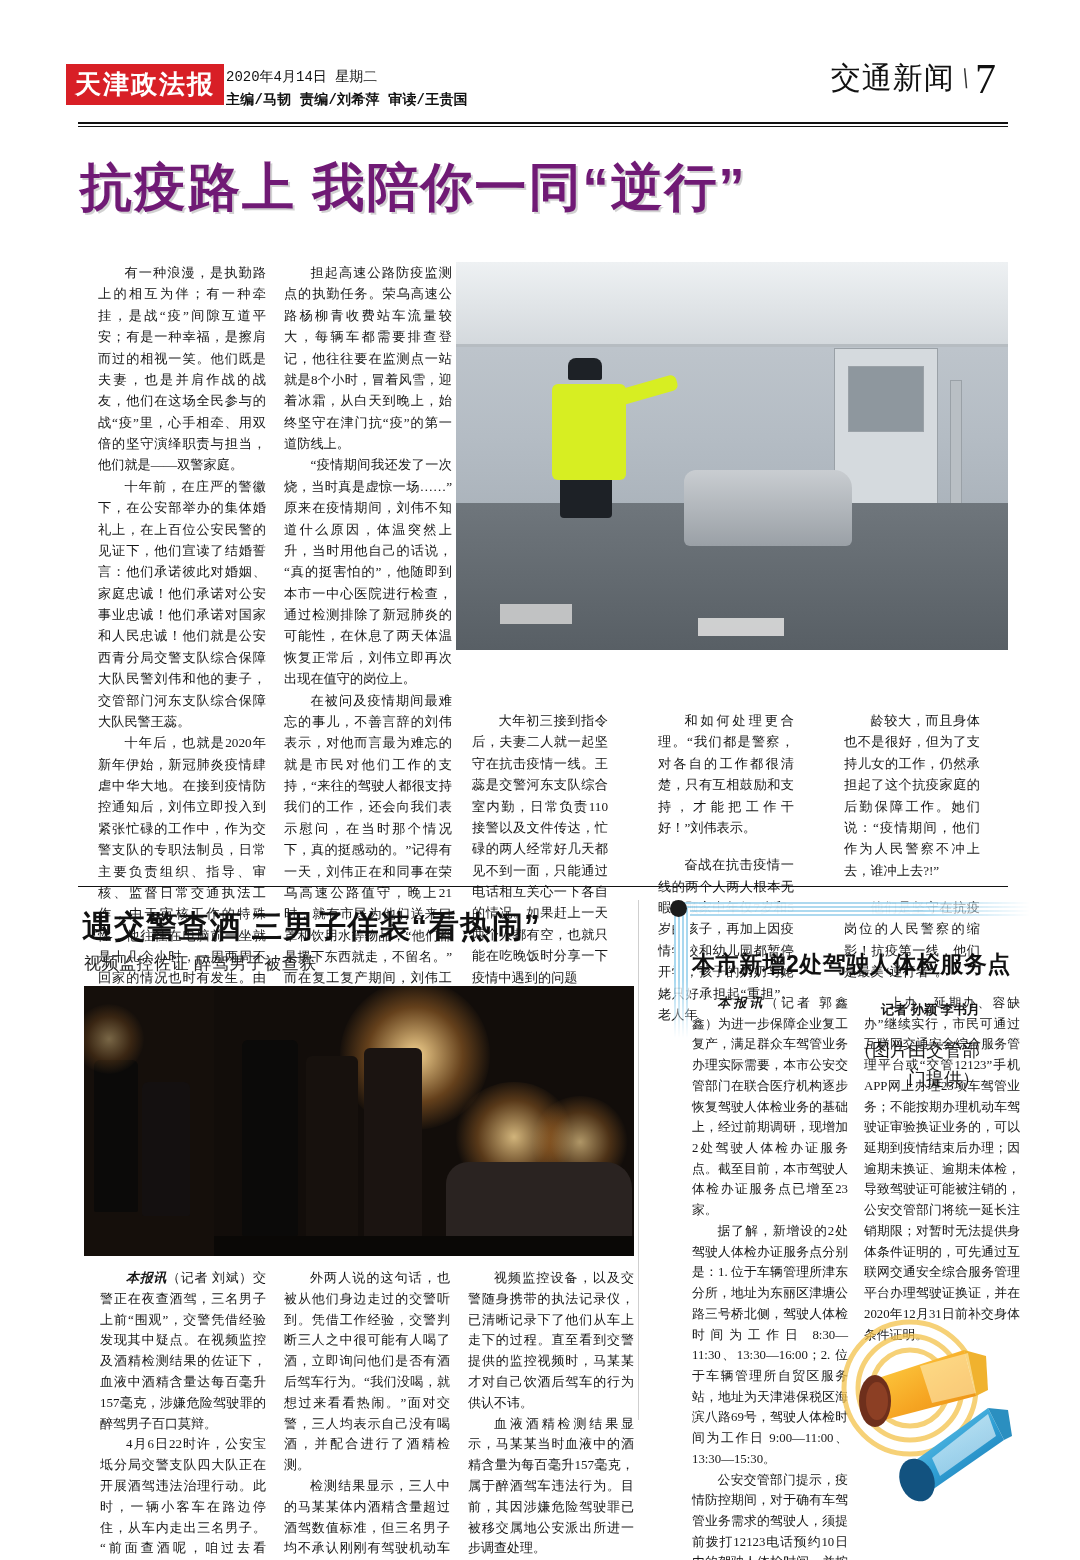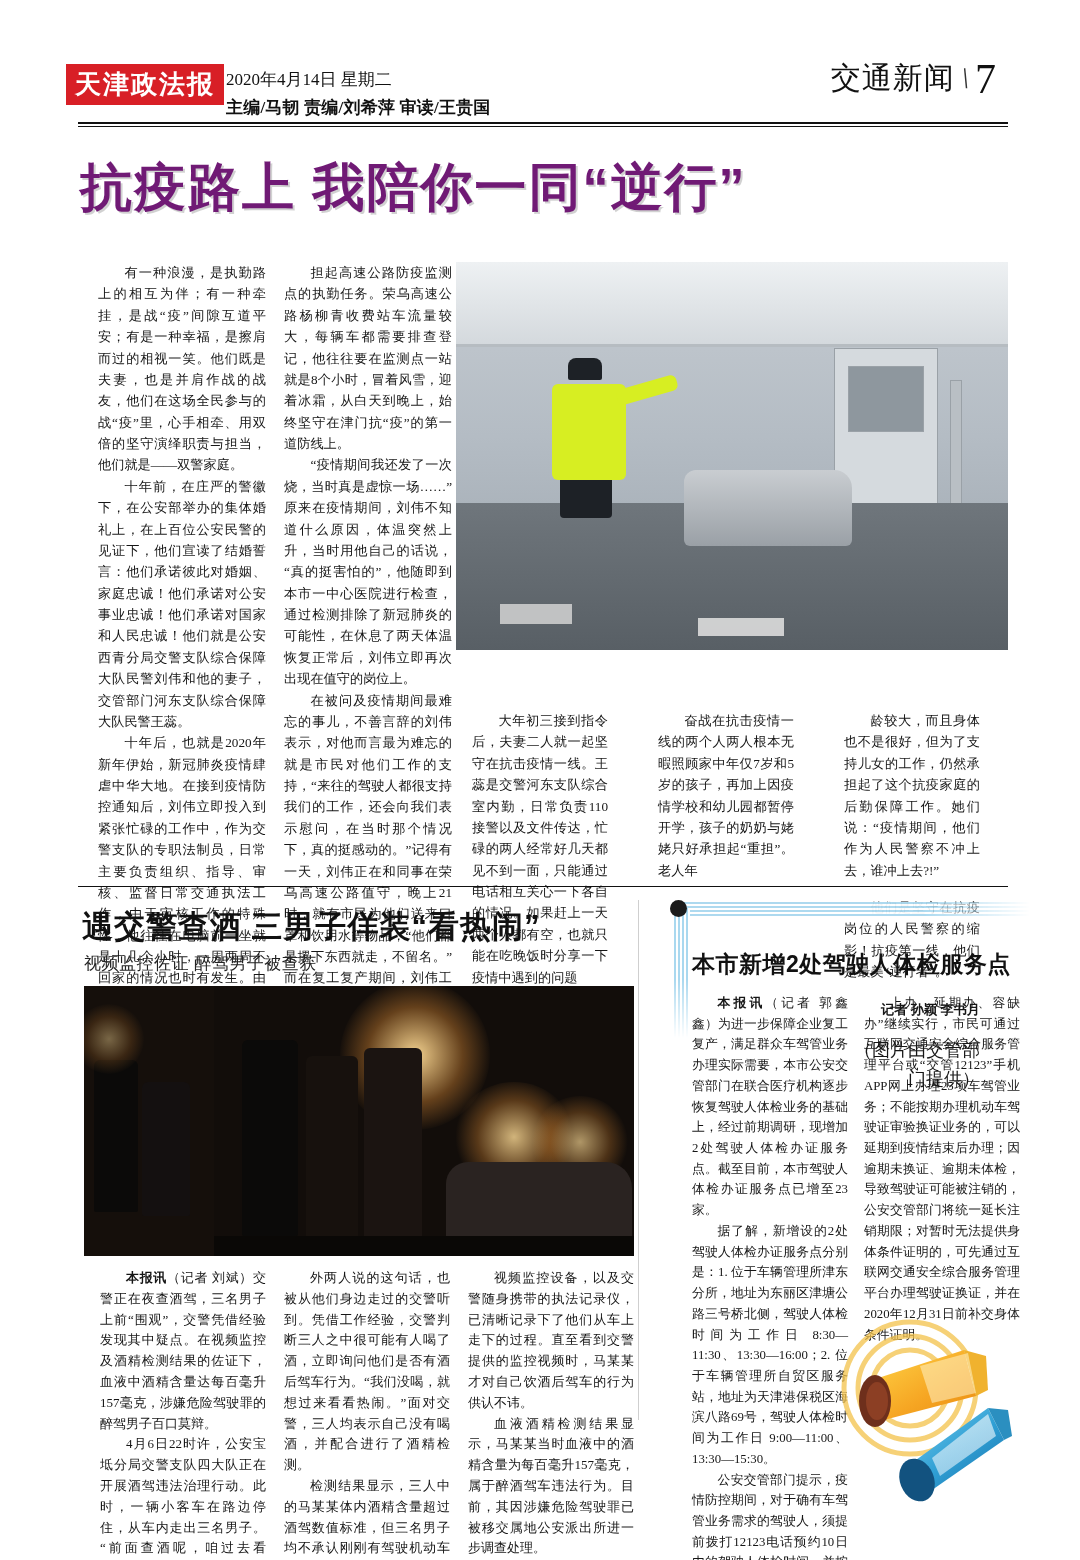--- a/index.html
+++ b/index.html
@@ -19,22 +19,22 @@
   .logo-box {
     position: absolute; left: 0; top: 2px;
     background: #d81f26; color: #ffffff;
     font-family: "Liberation Sans", "DejaVu Sans", sans-serif;
     font-weight: bold; font-size: 26px; letter-spacing: 2px;
     padding: 7px 9px 8px 9px; line-height: 1;
     white-space: nowrap;
   }
   .mast-meta {
     position: absolute; left: 160px; top: 4px;
-    font-family: Liberation Serif, serif;
-    font-size: 17px; line-height: 1.65; color: #111;
+    font-family: Liberation Mono, monospace;
+    font-size: 14px; line-height: 1.65; color: #111;
   }
   .mast-meta .line2 { font-weight: bold; letter-spacing: 0.2px; }
   .section-wrap {
     position: absolute; right: 0; top: 0; display: flex; align-items: flex-end; gap: 6px;
   }
   .section-name {
     font-family: "Liberation Sans", "DejaVu Sans", sans-serif;
     font-weight: normal; font-size: 30px; letter-spacing: 1px; color: #111;
     line-height: 1; padding-bottom: 3px;
   }
@@ -111,21 +111,21 @@
   }
   .photo2-left-block {
     position: absolute; left: 84px; top: 986px; width: 130px; height: 270px;
     overflow: hidden; background: #150f0b;
   }
   .a2-body { position: absolute; left: 100px; top: 1268px; width: 534px; height: 230px; }
   .a2-body .cc { width: 166px; float: left; font-size: 13px; line-height: 1.6;
                  text-align: justify; color: #161616; }
   .a2-body .cc + .cc { margin-left: 18px; }
   .a2-body .cc p { text-indent: 2em; margin: 0; }
-  .lead { font-weight: bold; }
+  .lead { font-weight: bold; font-style: italic; }
 
   
   .a3-box {
     position: absolute; left: 670px; top: 900px; width: 360px; height: 530px;
   }
   .a3-stripe-top {
     position: absolute; left: 10px; top: 2px; width: 350px; height: 16px;
     background: repeating-linear-gradient(to bottom,
       #a9d8ef 0px, #a9d8ef 2px, #ffffff 2px, #ffffff 4px);
     opacity: 0.95;
@@ -223,20 +223,21 @@
     <div class="officer-vest" style="left:160px;top:120px;width:62px;height:16px;transform:rotate(-16deg);"></div>
     <div class="blurbar" style="left:44px;top:342px;width:72px;height:20px;"></div>
     <div class="blurbar" style="left:242px;top:356px;width:86px;height:18px;background:rgba(220,220,220,0.9);"></div>
   </div>
 
   <div class="a1b">
     <div class="cc">
       <p>大年初三接到指令后，夫妻二人就一起坚守在抗击疫情一线。王蕊是交警河东支队综合室内勤，日常负责110接警以及文件传达，忙碌的两人经常好几天都见不到一面，只能通过电话相互关心一下各自的情况。如果赶上一天两个人都有空，也就只能在吃晚饭时分享一下疫情中遇到的问题</p>
     </div>
     <div class="cc">
+      <p>和如何处理更合理。“我们都是警察，对各自的工作都很清楚，只有互相鼓励和支持，才能把工作干好！”刘伟表示。</p>
       <p>奋战在抗击疫情一线的两个人两人根本无暇照顾家中年仅7岁和5岁的孩子，再加上因疫情学校和幼儿园都暂停开学，孩子的奶奶与姥姥只好承担起“重担”。老人年</p>
     </div>
     <div class="cc">
       <p>龄较大，而且身体也不是很好，但为了支持儿女的工作，仍然承担起了这个抗疫家庭的后勤保障工作。她们说：“疫情期间，他们作为人民警察不冲上去，谁冲上去?!”</p>
       <p>他们是坚守在抗疫岗位的人民警察的缩影！抗疫第一线，他们是最美“逆行者”。</p>
       <p class="byline">记者 孙颖 李书月</p>
       <p class="byline-sub">（图片由交管部门提供）</p>
     </div>
   </div>
 

